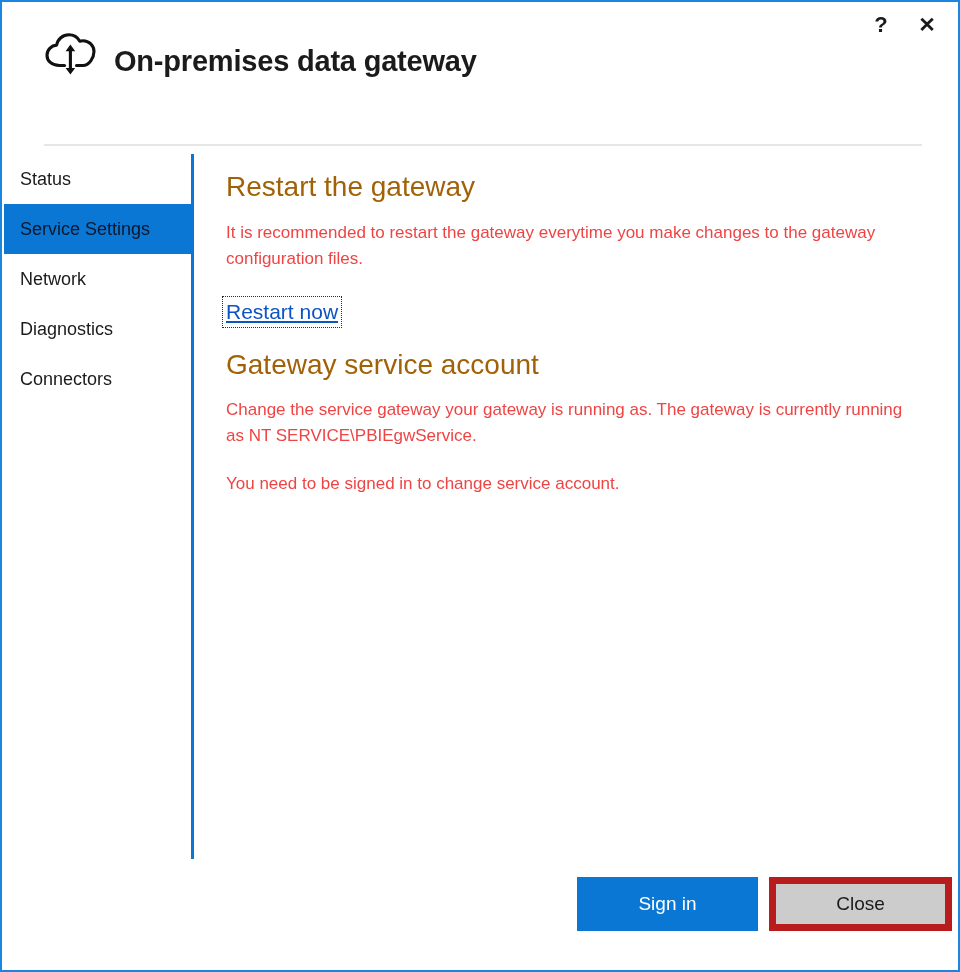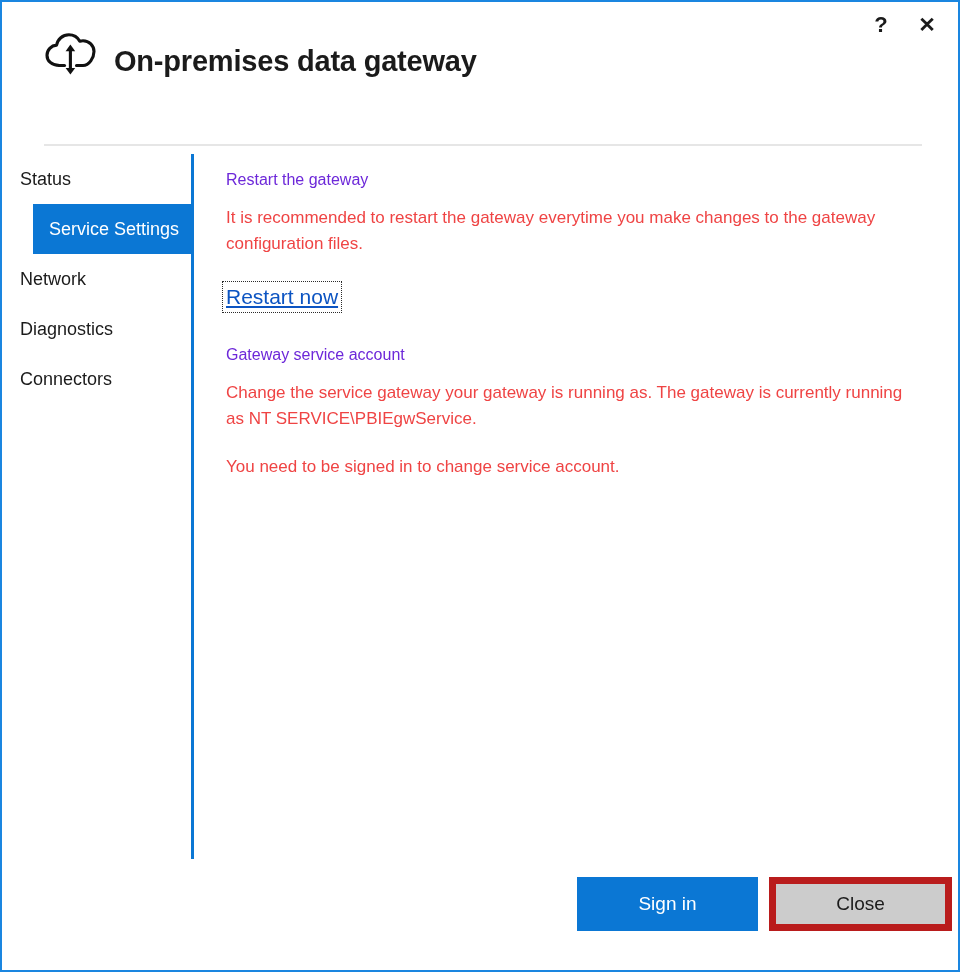--- a/index.html
+++ b/index.html
@@ -94,43 +94,42 @@
     align-items: center;
     padding-left: 16px;
     box-sizing: border-box;
     font-size: 18px;
     color: #1b1b1b;
     cursor: pointer;
     user-select: none;
   }
   .nav-item.selected {
     background: #0b77d4;
-    color: #ffffff;
-    margin-left: 29px;
+    color: #0f172a;
   }
   #sidebar-divider {
     position: absolute;
     left: 189px;
     top: 152px;
     width: 3px;
     height: 705px;
     background: #0b77d4;
   }
 
   
   #content {
     position: absolute;
     left: 224px;
     top: 168px;
     width: 694px;
   }
   .section-heading {
-    font-size: 16px;
+    font-size: 28px;
     font-weight: normal;
-    color: #6d28d9;
+    color: #a16207;
     margin: 0 0 16px 0;
     line-height: 1.2;
   }
   #section-account .section-heading { margin-top: 0; }
   .body-text {
     font-size: 17px;
     line-height: 26px;
     color: #ef4444;
     margin: 0;
   }
@@ -138,21 +137,21 @@
   #restart-now-link {
     display: inline-block;
     margin-top: 28px;
     font-size: 21px;
     color: #0c54c2;
     text-decoration: underline;
     outline: 1px dotted #2b2b2b;
     outline-offset: 3px;
     cursor: pointer;
   }
-  #section-account { margin-top: 36px; }
+  #section-account { margin-top: 24px; }
   #account-note { margin-top: 22px; }
 
   
   #footer {
     position: absolute;
     left: 544px;
     top: 875px;
     display: flex;
     align-items: flex-start;
     padding-left: 31px;

